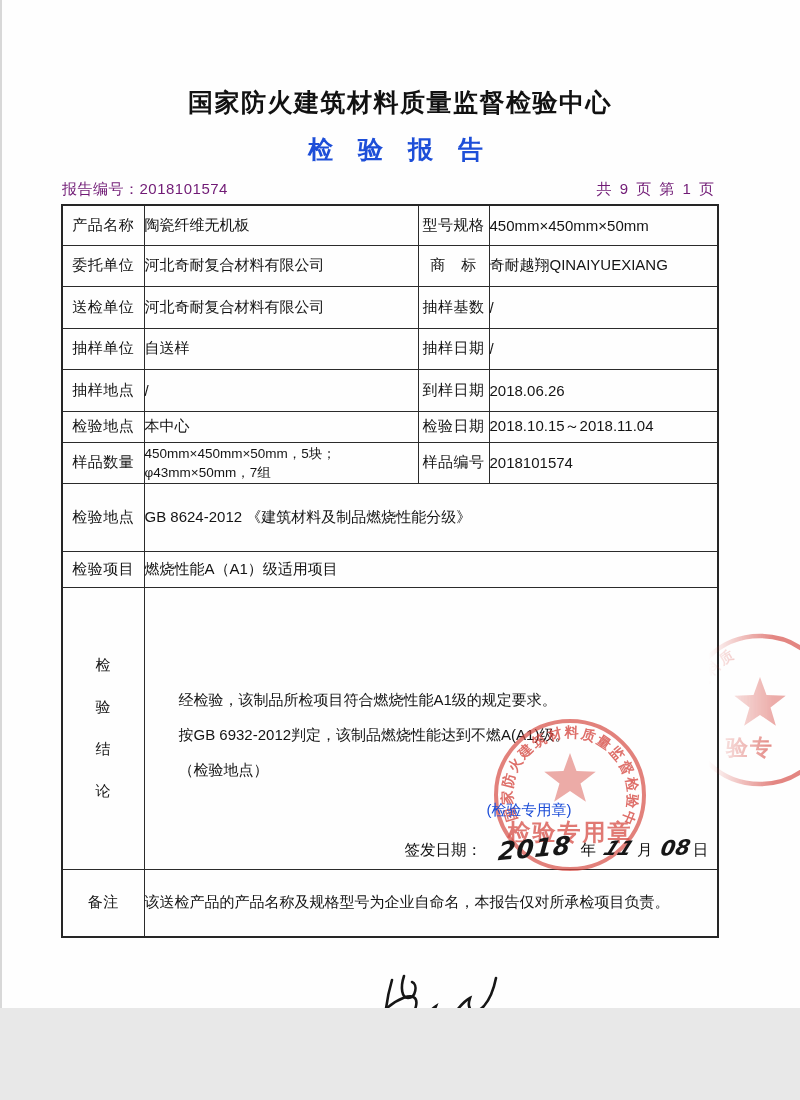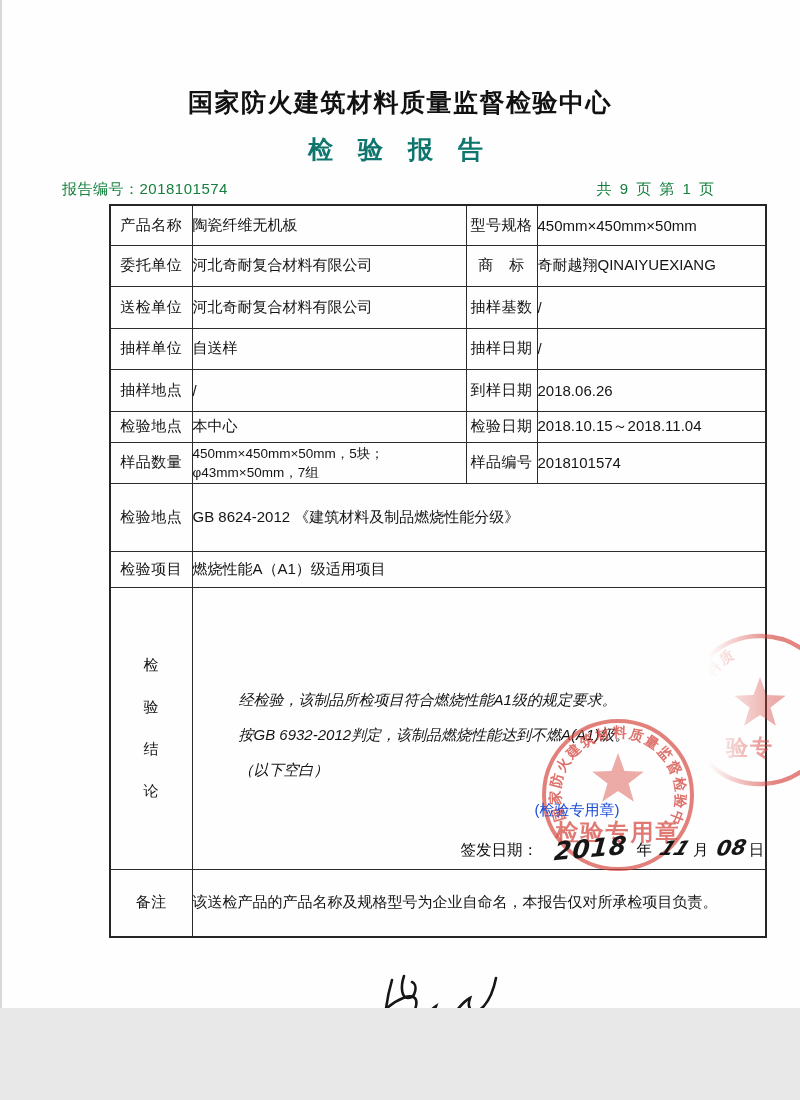--- a/index.html
+++ b/index.html
@@ -10,53 +10,53 @@
   }
   .page::before{content:"";position:absolute;left:0;top:0;width:2px;height:100%;background:#d8d8d8;}
 
   
   .org-title{
     position:absolute;left:0;top:86px;width:100%;text-align:center;
     font-size:25px;font-weight:bold;letter-spacing:1.5px;color:#111;
   }
   .report-title{
     position:absolute;left:0;top:133px;width:100%;text-align:center;
-    font-size:25px;font-weight:bold;letter-spacing:9px;color:#0f766e;
+    font-size:25px;font-weight:bold;letter-spacing:9px;color:#1d4ed8;
   }
   .meta-row{
     position:absolute;left:62px;top:177px;width:654px;height:22px;
     display:flex;justify-content:space-between;align-items:flex-end;
-    font-size:15px;color:#15803d;
+    font-size:15px;color:#701a75;
   }
   .meta-left span{letter-spacing:.5px;}
   .meta-right{letter-spacing:2px;}
 
   
   table.report{
     position:absolute;left:61px;top:204px;width:656px;
     border-collapse:collapse;table-layout:fixed;
-    font-size:15px;color:#141414;margin-left:48px;
+    font-size:15px;color:#141414;
   }
   table.report td{border:1.6px solid #2b2b2b;padding:0;vertical-align:middle;}
   table.report{border:2.2px solid #262626;}
   td.lbl{text-align:center;letter-spacing:.5px;}
   td.val{text-align:left;padding:0 8px;}
   td.val.small{font-size:13.5px;line-height:19px;}
   tr.h40{height:40px}tr.h41{height:41px}tr.h42{height:42px}
   tr.h31{height:31px}tr.h68{height:68px}tr.h36{height:36px}
   tr.h282{height:282px}tr.hrem{height:68px}
 
   
   td.concl{position:relative;vertical-align:top;}
-  .concl-text{padding:13px 12px 0 46px;font-style:italic;}
+  .concl-text{padding:13px 12px 0 34px;}
   .concl-text p{margin:0;line-height:35px;font-size:15px;}
   .vchars{display:flex;flex-direction:column;align-items:center;gap:23px;font-size:15px;}
   .seal-note{position:absolute;left:342px;top:213px;font-size:15px;color:#1d4ed8;z-index:3;}
   .issue-line{
-    position:absolute;left:268px;top:246px;display:flex;align-items:center;
+    position:absolute;left:260px;top:246px;display:flex;align-items:center;
     font-size:15.5px;color:#111;z-index:3;white-space:nowrap;
   }
   .hand{
     font-family:"DejaVu Sans",sans-serif;font-style:italic;font-weight:600;
     display:inline-block;color:#161616;
   }
   .hand.year{font-size:25px;transform:rotate(-5deg) skewX(-10deg);margin:0 8px 4px 16px;letter-spacing:1px;}
   .hand.mon{font-size:20px;transform:skewX(-24deg);margin:0 3px 4px 8px;}
   .hand.day{font-size:21px;transform:skewX(-12deg) rotate(-3deg);margin:0 1px 4px 8px;}
   .unit{margin:0 1px;}
@@ -157,21 +157,21 @@
           <span>检</span>
           <span>验</span>
           <span>结</span>
           <span>论</span>
         </div>
       </td>
       <td class="concl" colspan="3">
         <div class="concl-text">
           <p>经检验，该制品所检项目符合燃烧性能A1级的规定要求。</p>
           <p>按GB 6932-2012判定，该制品燃烧性能达到不燃A(A1)级。</p>
-          <p>（以下空白）</p>
+          <p>（检验地点）</p>
         </div>
 
         <svg class="stamp-main" viewBox="0 0 158 158">
           <circle cx="79" cy="79" r="74" fill="none" stroke="#d5453e" stroke-width="4" opacity="0.75"></circle>
           <path id="ringArcMain" d="M 26.4 103.5 A 58 58 0 1 1 131.6 103.5" fill="none"></path>
           <text font-size="14" fill="#d5453e" letter-spacing="1.8" opacity="0.85" font-weight="bold">
             <textPath href="#ringArcMain">国家防火建筑材料质量监督检验中心</textPath>
           </text>
           <polygon points="79,37 85.5,55.1 104.7,55.7 89.5,67.4 94.9,85.8 79,75 63.1,85.8 68.5,67.4 53.3,55.7 72.5,55.1" fill="#d5453e" opacity="0.5"></polygon>
           <text x="79" y="124" text-anchor="middle" font-size="23" letter-spacing="2" fill="#d5453e" opacity="0.8" font-weight="bold">检验专用章</text>

